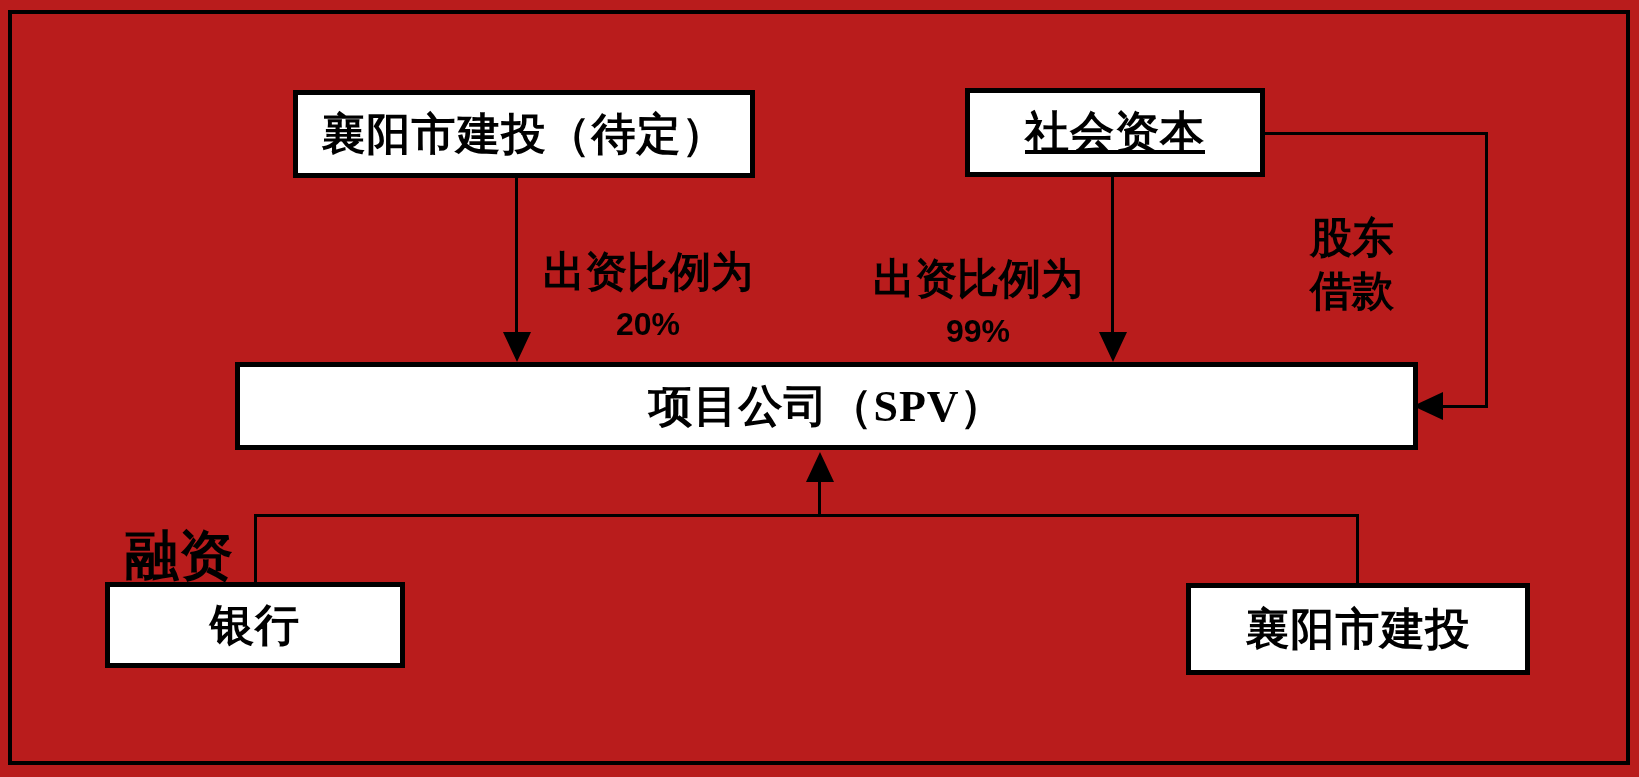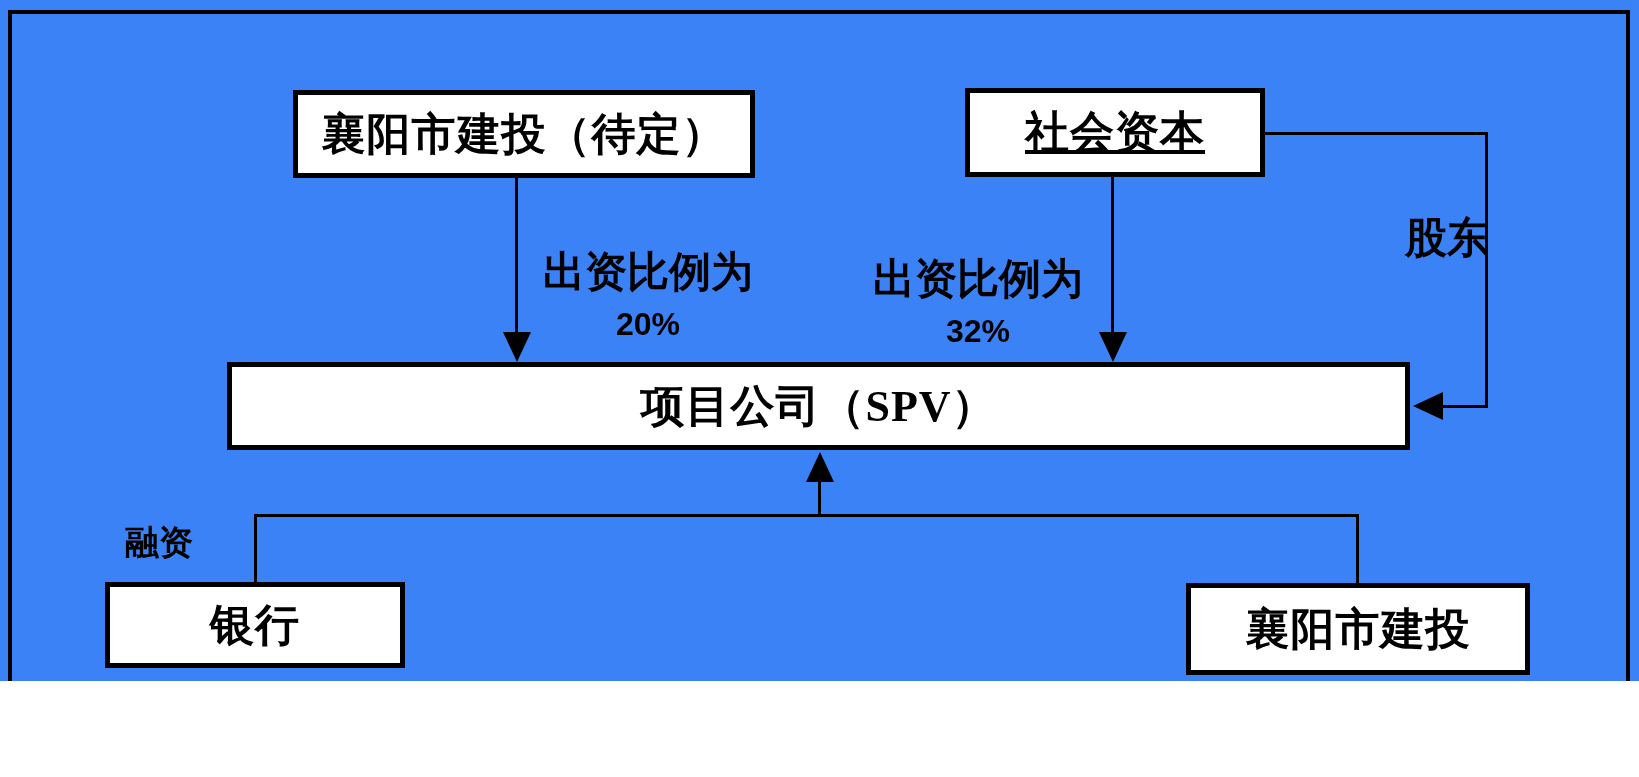--- a/index.html
+++ b/index.html
@@ -4,22 +4,22 @@
 <style>
   html, body {
     margin: 0;
     padding: 0;
     background: #ffffff;
     font-family: "Liberation Serif", serif;
   }
   .stage {
     position: relative;
     width: 1639px;
-    height: 681px;
-    background: #3b82f6;
+    height: 777px;
+    background: #b91c1c;
     overflow: hidden;
   }
   .outer-border {
     position: absolute;
     left: 8px; top: 10px;
     width: 1622px; height: 755px;
     border: 4px solid #000;
     box-sizing: border-box;
   }
   .node {
@@ -31,21 +31,21 @@
     align-items: center;
     justify-content: center;
     font-weight: bold;
     font-size: 44px;
     color: #000;
     letter-spacing: 1px;
     white-space: nowrap;
   }
   .box-gov   { left: 293px;  top: 90px;  width: 462px;  height: 88px; }
   .box-social{ left: 965px;  top: 88px;  width: 300px;  height: 89px; text-decoration: underline; }
-  .box-spv   { left: 227px;  top: 362px; width: 1183px; height: 88px; }
+  .box-spv   { left: 235px;  top: 362px; width: 1183px; height: 88px; }
   .box-bank  { left: 105px;  top: 582px; width: 300px;  height: 86px; }
   .box-other { left: 1186px; top: 583px; width: 344px;  height: 92px; }
 
   .line {
     position: absolute;
     background: #000;
   }
   
   .l-gov-v    { left: 515px;  top: 178px; width: 3px;  height: 156px; }
   .l-social-v { left: 1111px; top: 177px; width: 3px;  height: 157px; }
@@ -88,25 +88,25 @@
     text-align: center;
     font-weight: bold;
     color: #000;
     line-height: 52px;
     white-space: nowrap;
   }
   .edge-label .cn { font-size: 42px; font-family: "Liberation Serif", serif; display: block; }
   .edge-label .pct { font-size: 32px; font-family: "Liberation Sans", sans-serif; display: block; }
   .lbl-contrib1 { left: 518px; top: 246px; width: 260px; }
   .lbl-contrib2 { left: 848px; top: 253px; width: 260px; }
-  .lbl-loan { left: 1377px; top: 212px; width: 140px; line-height: 53px; text-align: center; }
+  .lbl-loan { left: 1282px; top: 212px; width: 140px; line-height: 53px; text-align: center; }
   .lbl-financing {
     position: absolute;
     left: 125px; top: 520px;
-    font-size: 34px; font-weight: bold; color: #000;
+    font-size: 54px; font-weight: bold; color: #000;
     font-family: "Liberation Serif", serif;
     white-space: nowrap;
   }
 </style>
 </head>
 <body>
 
 <div class="stage">
 
   <div class="outer-border"></div>
@@ -142,20 +142,21 @@
   <div class="line l-bot-vr"></div>
   <div class="line l-bot-vm"></div>
   <div class="arrow arrow-up a-mid"></div>
 
   <div class="edge-label lbl-contrib1">
     <span class="cn">出资比例为</span>
     <span class="pct">20%</span>
   </div>
   <div class="edge-label lbl-contrib2">
     <span class="cn">出资比例为</span>
-    <span class="pct">32%</span>
+    <span class="pct">99%</span>
   </div>
   <div class="edge-label lbl-loan">
     <span class="cn">股东</span>
+    <span class="cn">借款</span>
   </div>
   <div class="lbl-financing">融资</div>
 
 </div>
 
 </body></html>

